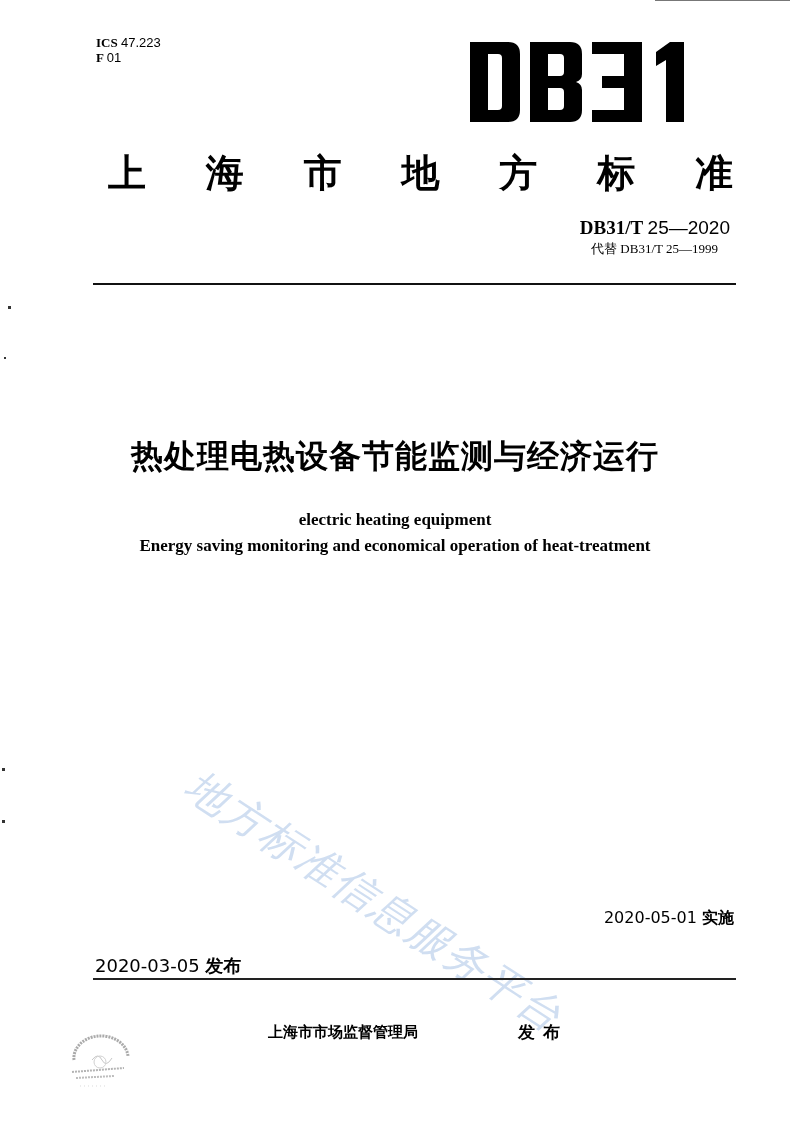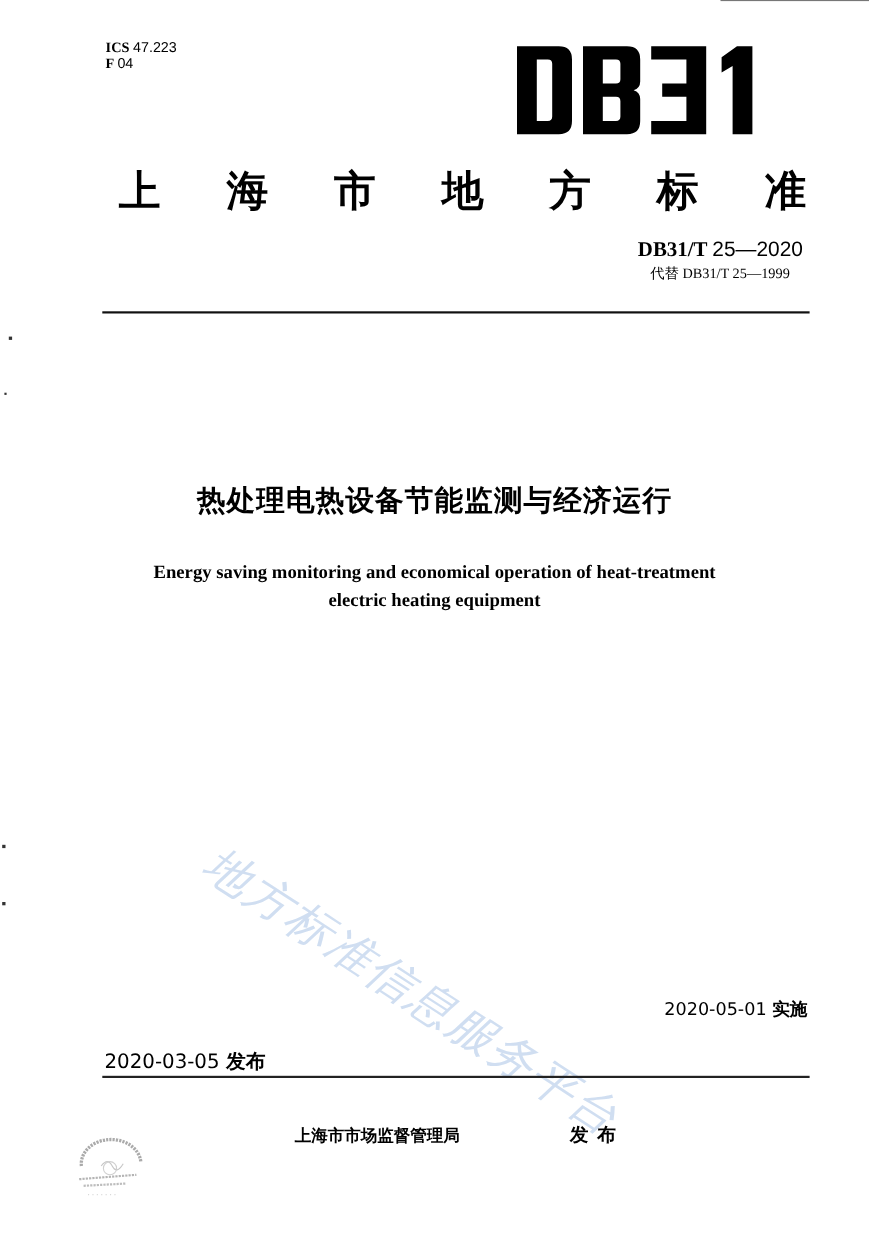--- a/index.html
+++ b/index.html
@@ -8,21 +8,21 @@
   .ics { left: 96px; top: 35px; font-family: "Liberation Serif", serif; font-weight: bold; font-size: 13px; line-height: 15px; }
   .ics .num { font-family: "Liberation Sans", sans-serif; font-weight: normal; }
   .logo { left: 470px; top: 38px; width: 230px; height: 88px; }
   .logo svg { width: 100%; height: 100%; }
   .std-type { left: 108px; top: 148px; width: 625px; display: flex; justify-content: space-between; font-family: "DejaVu Sans", sans-serif; font-weight: bold; font-size: 38px; line-height: 50px; }
   .std-type span { display: inline-block; }
   .std-code { right: 60px; top: 218px; text-align: right; font-family: "Liberation Serif", serif; font-weight: bold; font-size: 19px; line-height: 20px; margin-left: 40px; }
   .std-code .num { font-family: "Liberation Sans", sans-serif; font-weight: normal; }
   .replace { right: 72px; top: 241px; text-align: right; font-family: "Liberation Serif", serif; font-size: 13px; line-height: 15px; }
   .rule-top { left: 93px; top: 283px; width: 643px; height: 2px; background: #111; }
-  .title-cn { left: 0; width: 790px; top: 436px; text-align: center; font-family: "DejaVu Sans", sans-serif; font-weight: bold; font-size: 26px; line-height: 40px; letter-spacing: 1px; }
+  .title-cn { left: 0; width: 790px; top: 436px; text-align: center; font-family: "DejaVu Sans", sans-serif; font-weight: bold; font-size: 32px; line-height: 40px; letter-spacing: 1px; }
   .title-en { left: 0; width: 790px; top: 507px; text-align: center; font-family: "Liberation Serif", serif; font-weight: bold; font-size: 17px; line-height: 26px; }
   .watermark { left: 195px; top: 650px; width: 460px; height: 280px; pointer-events: none; }
   .wm-text { position: absolute; left: 10px; top: 108px; font-family: "DejaVu Sans", sans-serif; font-size: 42px; color: #c8d9ef; letter-spacing: 2px; transform: rotate(33deg); transform-origin: 0 0; white-space: nowrap; font-style: italic; opacity: 0.85; }
   .pub-date { left: 95px; top: 955px; font-family: "DejaVu Sans", sans-serif; font-size: 18px; line-height: 22px; }
   .imp-date { right: 56px; top: 907px; font-family: "DejaVu Sans", sans-serif; font-size: 16px; line-height: 22px; text-align: right; }
   .pub-date b, .imp-date b { font-weight: bold; }
   .rule-bottom { left: 93px; top: 978px; width: 643px; height: 2px; background: #222; }
   .issuer { left: 268px; top: 1020px; font-family: "DejaVu Sans", sans-serif; font-weight: bold; font-size: 15px; line-height: 24px; }
   .issue-label { left: 518px; top: 1020px; font-family: "DejaVu Sans", sans-serif; font-weight: bold; font-size: 17px; line-height: 24px; letter-spacing: 8px; }
   .stamp { left: 66px; top: 1030px; width: 70px; height: 60px; opacity: 0.55; }
@@ -33,21 +33,21 @@
 <body>
 
 <div class="abs scan-line"></div>
 <div class="abs mark" style="left:8px;top:306px;"></div>
 <div class="abs mark" style="left:4px;top:357px;width:2px;height:2px;"></div>
 <div class="abs mark" style="left:2px;top:768px;"></div>
 <div class="abs mark" style="left:2px;top:820px;"></div>
 
 <div class="abs ics">
   <div><span>ICS</span> <span class="num">47.223</span></div>
-  <div><span>F</span> <span class="num">04</span></div>
+  <div><span>F</span> <span class="num">01</span></div>
 </div>
 
 <div class="abs logo">
   <svg viewBox="0 0 230 88">
 
     <path d="M0 4 H38 Q50 4 50 16 V72 Q50 84 38 84 H0 Z M18 16 V72 H28 Q32 72 32 68 V20 Q32 16 28 16 Z" fill="#000" fill-rule="evenodd"></path>
 
     <path d="M60 4 H100 Q112 4 112 16 V36 Q112 42 106 44 Q112 46 112 52 V72 Q112 84 100 84 H60 Z M78 16 V38 H90 Q94 38 94 34 V20 Q94 16 90 16 Z M78 50 V72 H90 Q94 72 94 68 V54 Q94 50 90 50 Z" fill="#000" fill-rule="evenodd"></path>
 
     <path d="M122 4 H172 V84 H122 V72 H154 V50 H132 V38 H154 V16 H122 Z" fill="#000"></path>
@@ -70,22 +70,22 @@
   <span>DB31/T</span> <span class="num">25—2020</span>
 </div>
 <div class="abs replace">
   <span>代替</span> <span>DB31/T 25—1999</span>
 </div>
 
 <div class="abs rule-top"></div>
 
 <div class="abs title-cn">热处理电热设备节能监测与经济运行</div>
 <div class="abs title-en">
+  <div>electric heating equipment</div>
   <div>Energy saving monitoring and economical operation of heat-treatment</div>
-  <div>electric heating equipment</div>
 </div>
 
 <div class="abs watermark">
   <div class="wm-text">地方标准信息服务平台</div>
 </div>
 
 <div class="abs pub-date">
   <span>2020-03-05</span> <b>发布</b>
 </div>
 <div class="abs imp-date">

